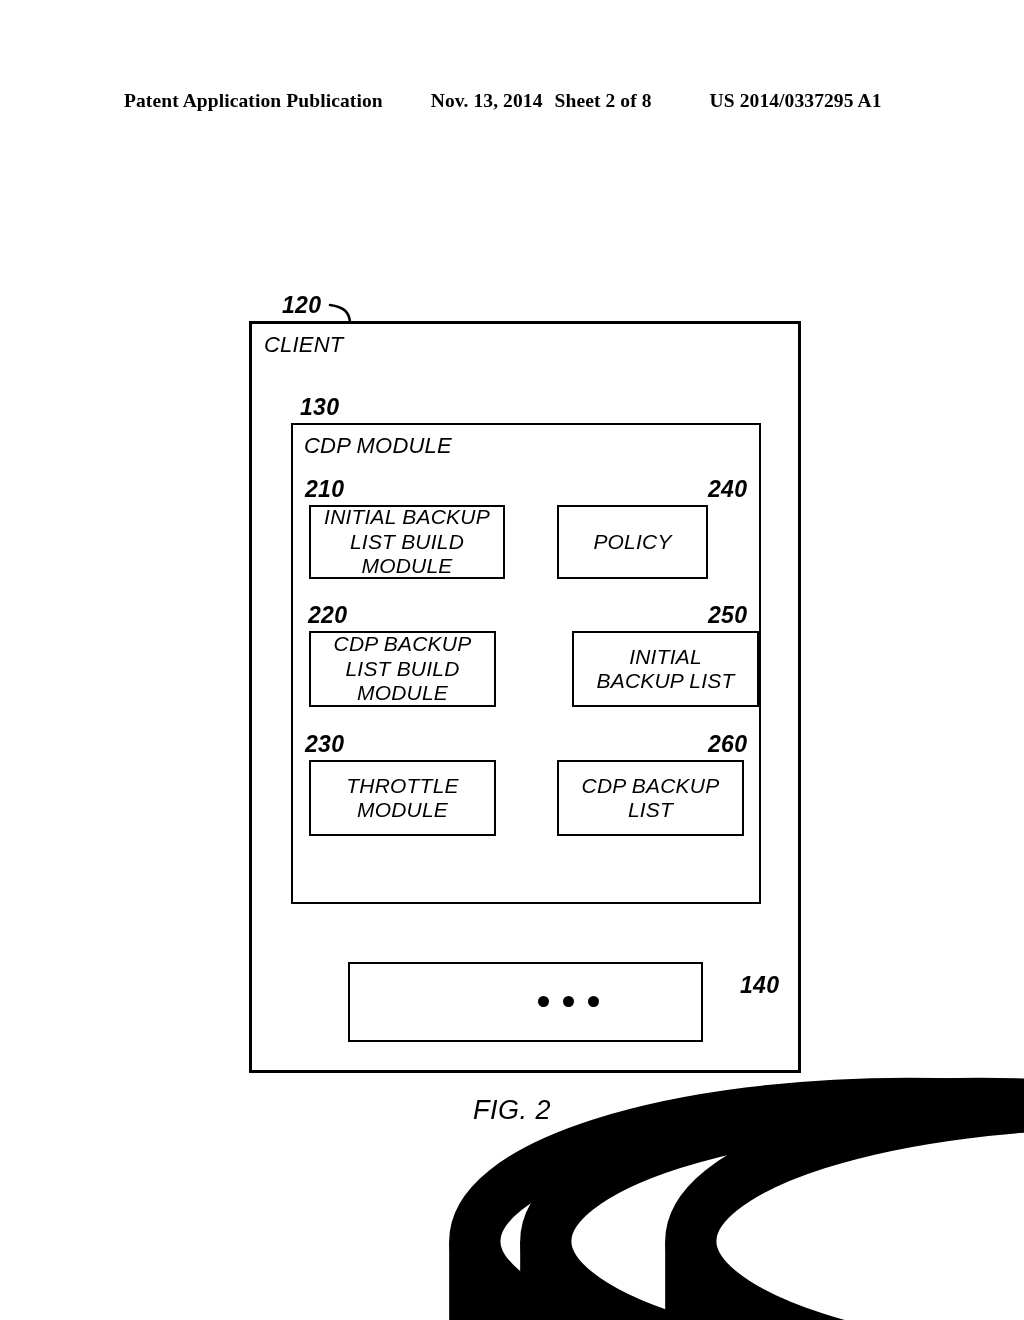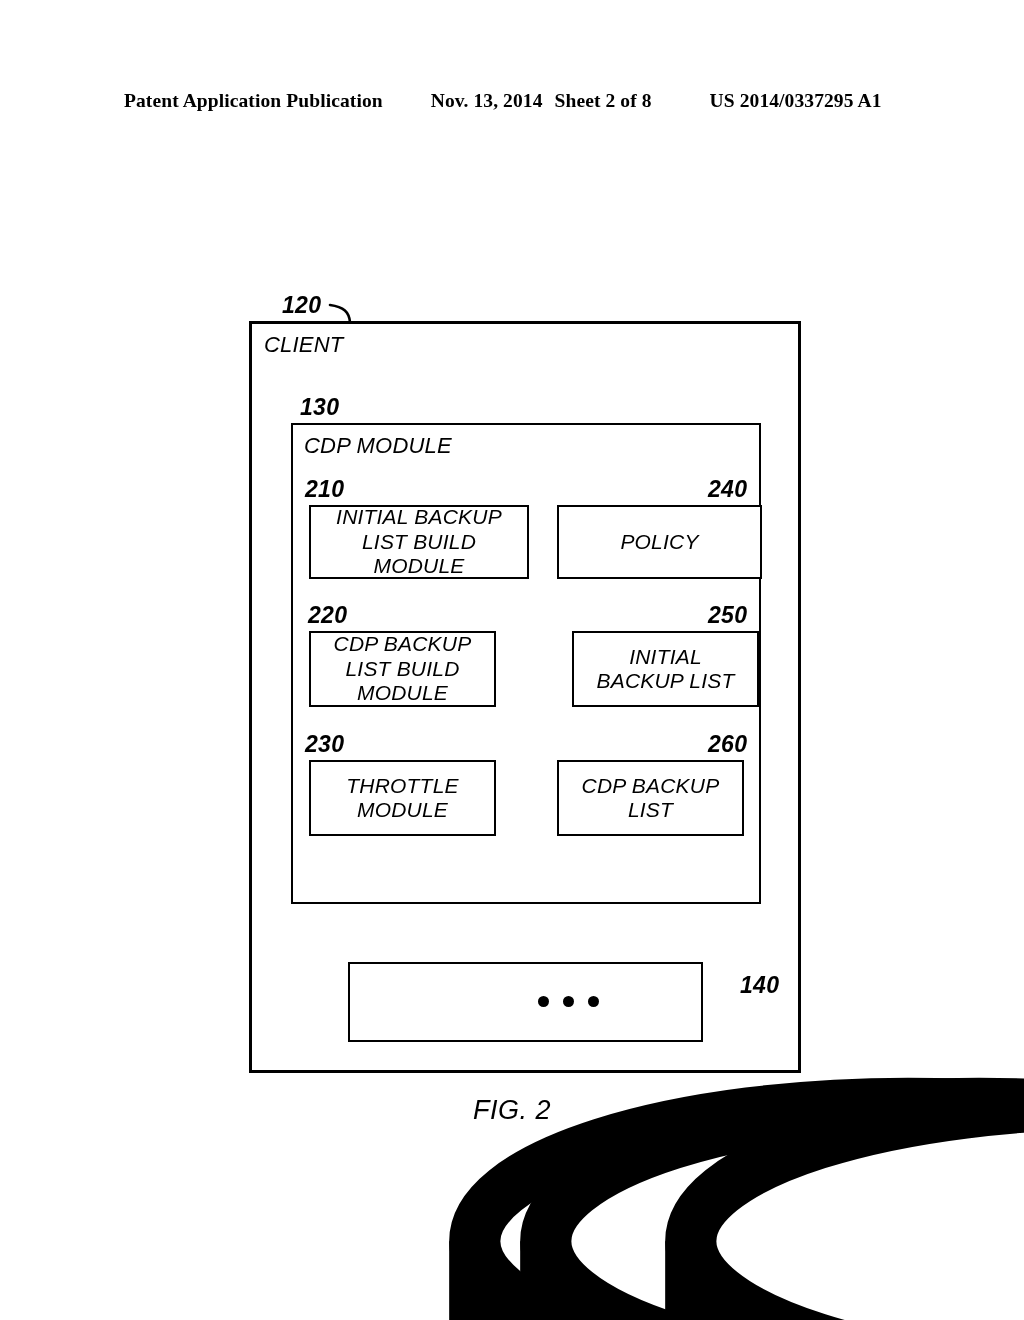--- a/index.html
+++ b/index.html
@@ -173,28 +173,28 @@
   <div class="fbox" style="left:249px; top:321px; width:552px; height:752px;">
     <div class="box-title" style="left:12px; top:8px;">CLIENT</div>
   </div>
   <div class="refnum" style="left:282px; top:292px;">120</div>
 
   <div class="fbox thin" style="left:291px; top:423px; width:470px; height:481px;">
     <div class="box-title" style="left:11px; top:8px;">CDP MODULE</div>
   </div>
   <div class="refnum" style="left:300px; top:394px;">130</div>
 
-  <div class="fbox thin" style="left:309px; top:505px; width:220px; height:74px;">
+  <div class="fbox thin" style="left:309px; top:505px; width:196px; height:74px;">
     <div class="leaf-label">INITIAL BACKUP
 LIST BUILD
 MODULE</div>
   </div>
   <div class="refnum" style="left:305px; top:476px;">210</div>
 
-  <div class="fbox thin" style="left:557px; top:505px; width:205px; height:74px;">
+  <div class="fbox thin" style="left:557px; top:505px; width:151px; height:74px;">
     <div class="leaf-label">POLICY</div>
   </div>
   <div class="refnum" style="left:708px; top:476px;">240</div>
 
   <div class="fbox thin" style="left:309px; top:631px; width:187px; height:76px;">
     <div class="leaf-label">CDP BACKUP
 LIST BUILD
 MODULE</div>
   </div>
   <div class="refnum" style="left:308px; top:602px;">220</div>

